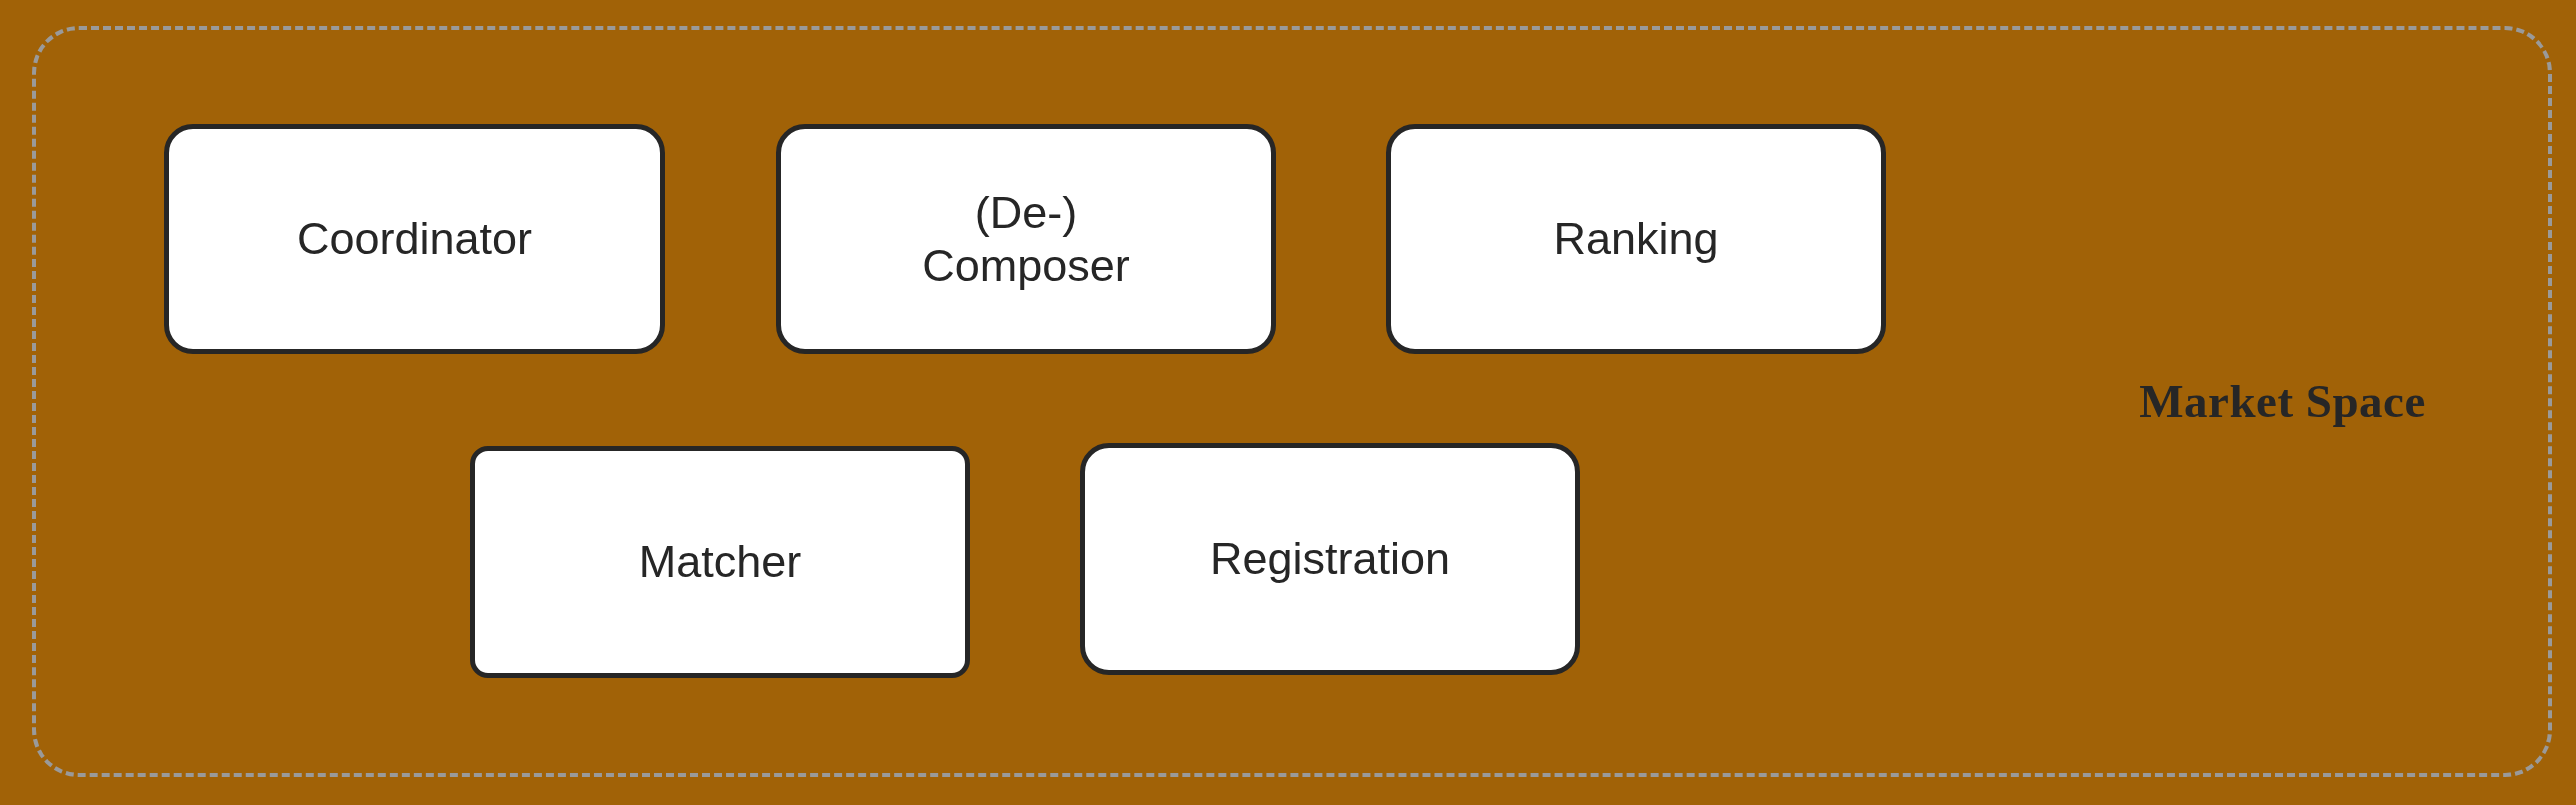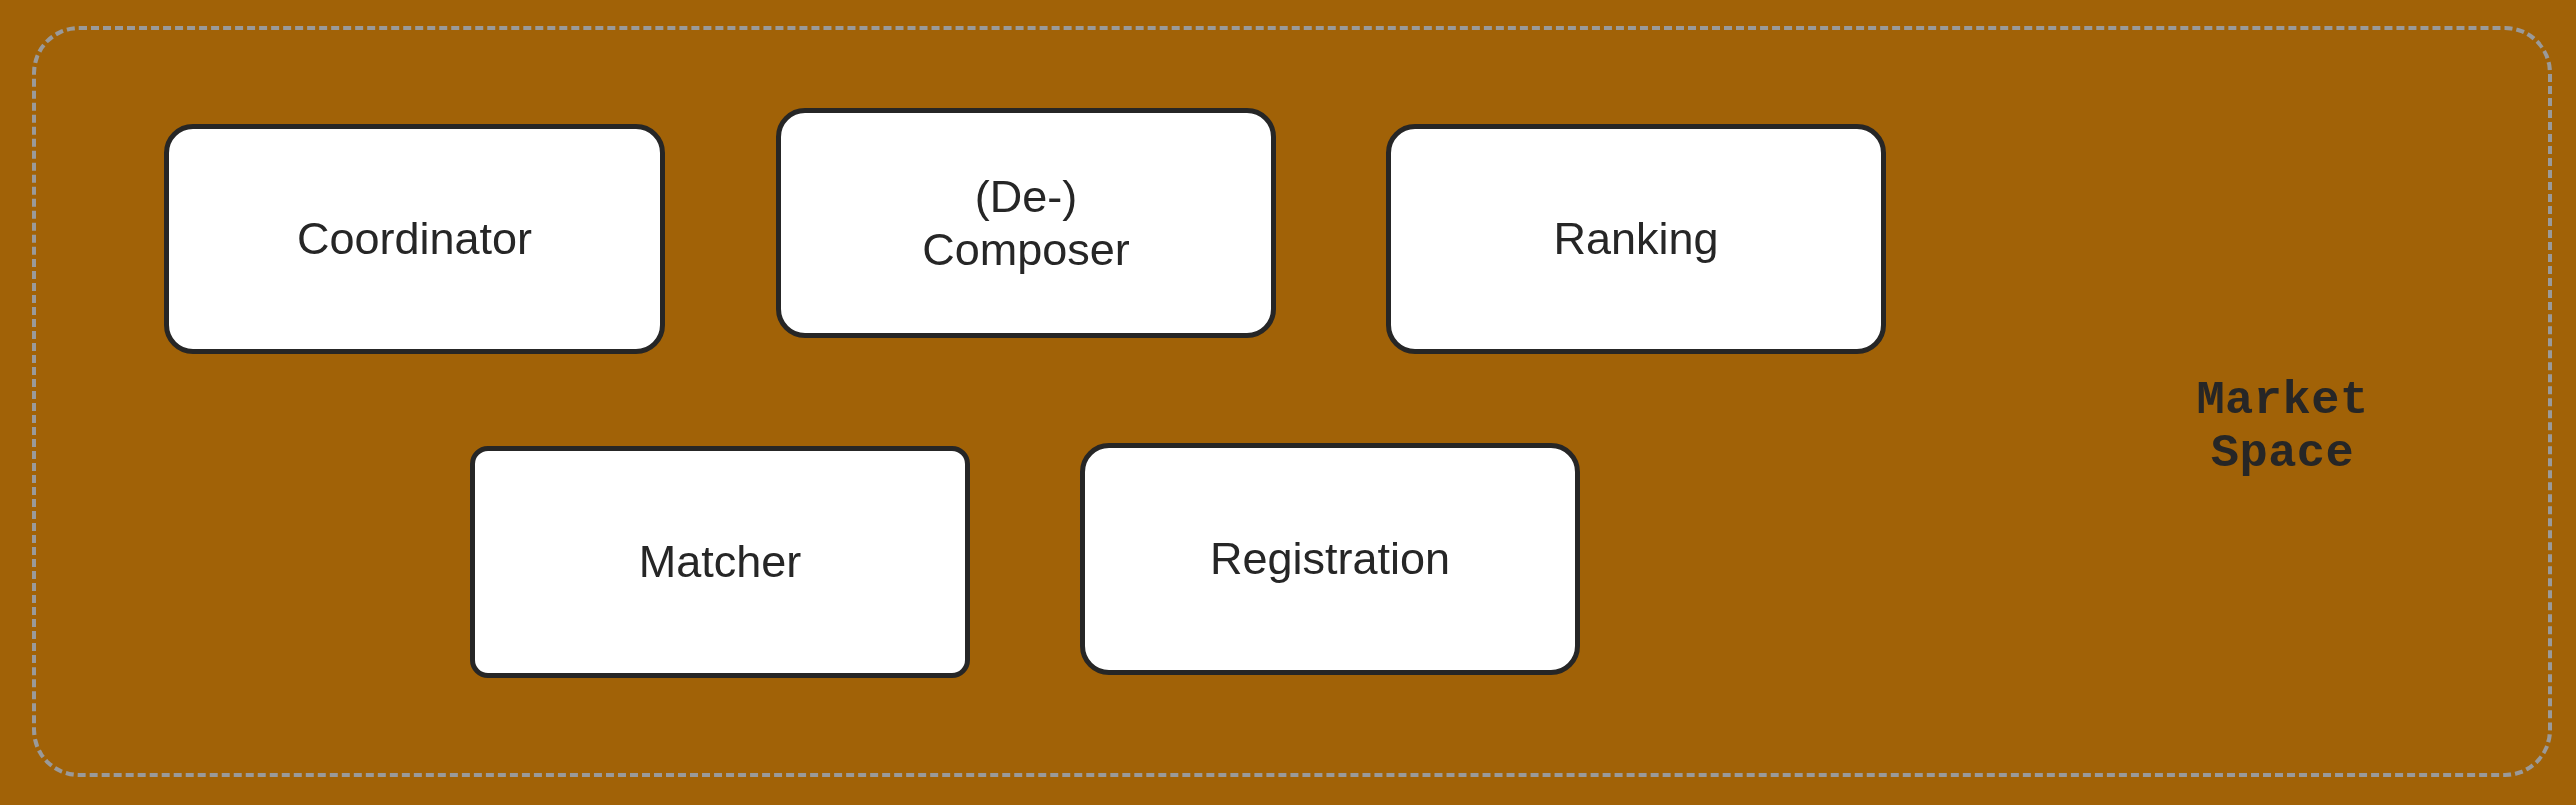--- a/index.html
+++ b/index.html
@@ -46,33 +46,33 @@
     font-family: "Liberation Sans", sans-serif;
     font-size: 45px;
     font-weight: 400;
     color: #262626;
     line-height: 1.18;
     white-space: pre-line;
     letter-spacing: 0px;
   }
   
   #box-coordinator   { left: 164px;  top: 124px; width: 501px; height: 230px; }
-  #box-decomposer    { left: 776px;  top: 108px; width: 500px; height: 230px; }
+  #box-decomposer    { left: 776px;  top: 124px; width: 500px; height: 230px; }
   #box-ranking       { left: 1386px; top: 124px; width: 500px; height: 230px; text-align: right; }
   #box-matcher       { left: 470px;  top: 446px; width: 500px; height: 232px; border-radius: 18px; }
   #box-registration  { left: 1080px; top: 443px; width: 500px; height: 232px; }
 
   
   .container-title {
     position: absolute;
     left: 2116px;
     top: 374px;
     width: 333px;
     text-align: center;
-    font-family: Liberation Mono, monospace;
+    font-family: Liberation Serif, serif;
     font-size: 47px;
     font-weight: bold;
     color: #262626;
     letter-spacing: 0.5px;
   }
 </style>
 </head>
 <body>
 
 <div id="canvas">

